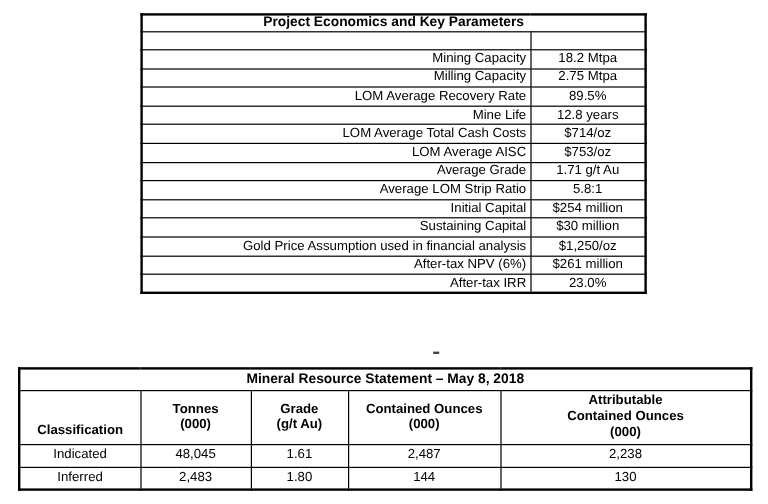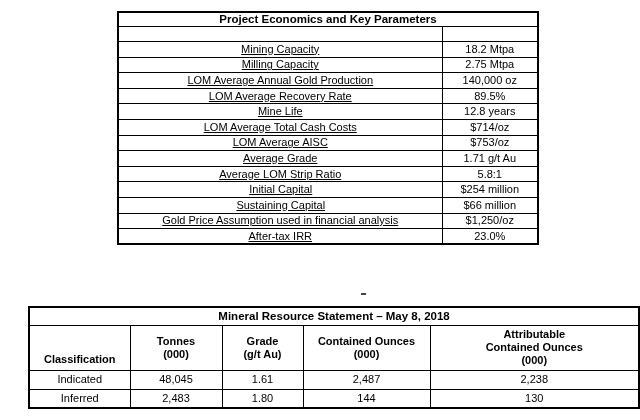--- a/index.html
+++ b/index.html
@@ -31,36 +31,36 @@
     vertical-align: middle;
   }
   table.t1 tr { height: 15.6px; }
   table.t1 tr.title-row { height: 14px; }
   table.t1 tr.spacer-row { height: 15px; }
   table.t1 td.title-cell {
     font-weight: bold;
     text-align: center;
     font-size: 11.5px;
   }
-  table.t1 td.lbl { text-align: center; text-decoration: underline; }
+  table.t1 td.lbl { text-align: right; }
   table.t1 td.lbl.indent { padding-left: 4px; }
   table.t1 td.val { text-align: center; }
 
   
   .fnmark {
     position: absolute;
     left: 361px; top: 293px;
     width: 5px; height: 2px;
     background: #444444;
   }
 
   
   table.t2 {
     position: absolute;
-    left: 28px; top: 306px;
+    left: 15px; top: 306px;
     width: 610px;
     border-collapse: collapse;
     table-layout: fixed;
     border: 2px solid #000;
   }
   table.t2 td, table.t2 th {
     border: 1px solid #000;
     font-size: 11px;
     line-height: 13px;
     text-align: center;
@@ -103,24 +103,20 @@
     </tr>
     <tr>
       <td class="lbl">Mining Capacity</td>
       <td class="val">18.2 Mtpa</td>
     </tr>
     <tr>
       <td class="lbl">Milling Capacity</td>
       <td class="val">2.75 Mtpa</td>
     </tr>
     <tr>
-      <td class="lbl">LOM Average Annual Gold Production</td>
-      <td class="val">140,000 oz</td>
-    </tr>
-    <tr>
       <td class="lbl">LOM Average Recovery Rate</td>
       <td class="val">89.5%</td>
     </tr>
     <tr>
       <td class="lbl">Mine Life</td>
       <td class="val">12.8 years</td>
     </tr>
     <tr>
       <td class="lbl">LOM Average Total Cash Costs</td>
       <td class="val">$714/oz</td>
@@ -136,25 +132,29 @@
     <tr>
       <td class="lbl">Average LOM Strip Ratio</td>
       <td class="val">5.8:1</td>
     </tr>
     <tr>
       <td class="lbl indent">Initial Capital</td>
       <td class="val">$254 million</td>
     </tr>
     <tr>
       <td class="lbl indent">Sustaining Capital</td>
-      <td class="val">$66 million</td>
+      <td class="val">$30 million</td>
     </tr>
     <tr>
       <td class="lbl">Gold Price Assumption used in financial analysis</td>
       <td class="val">$1,250/oz</td>
+    </tr>
+    <tr>
+      <td class="lbl">After-tax NPV (6%)</td>
+      <td class="val">$261 million</td>
     </tr>
     <tr>
       <td class="lbl">After-tax IRR</td>
       <td class="val">23.0%</td>
     </tr>
   </tbody>
 </table>
 
 <div class="fnmark"></div>
 

